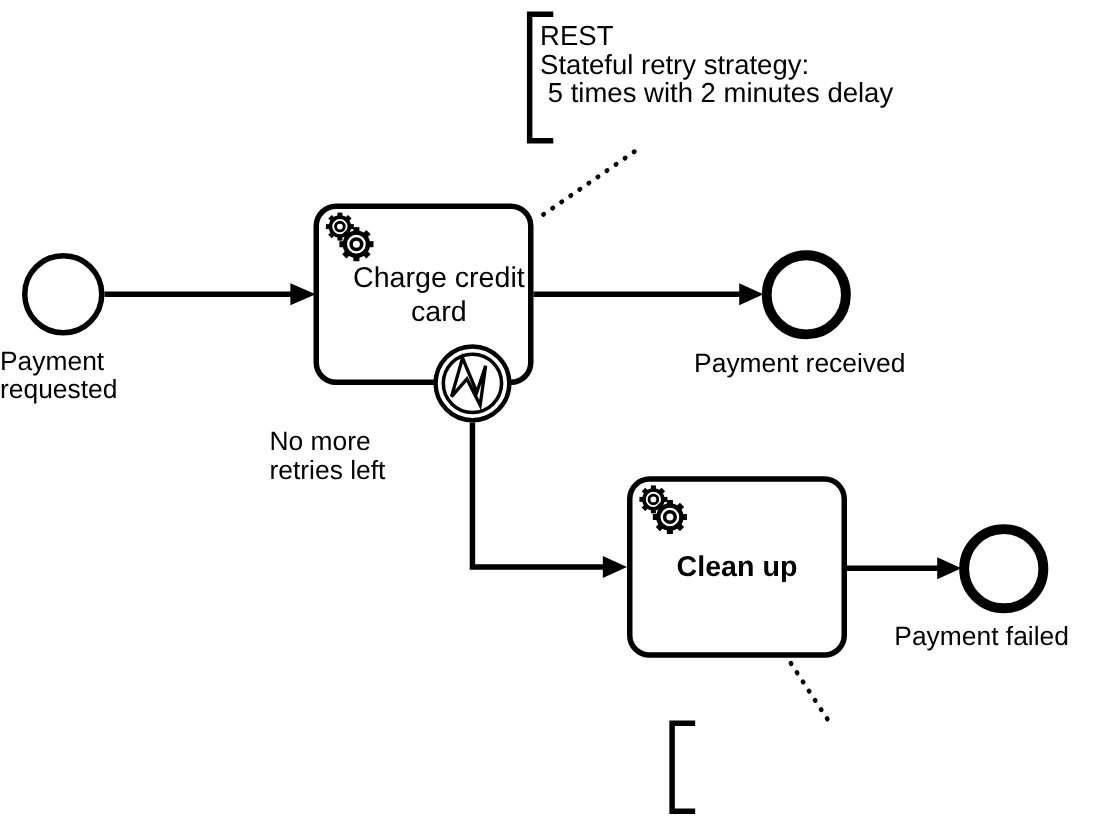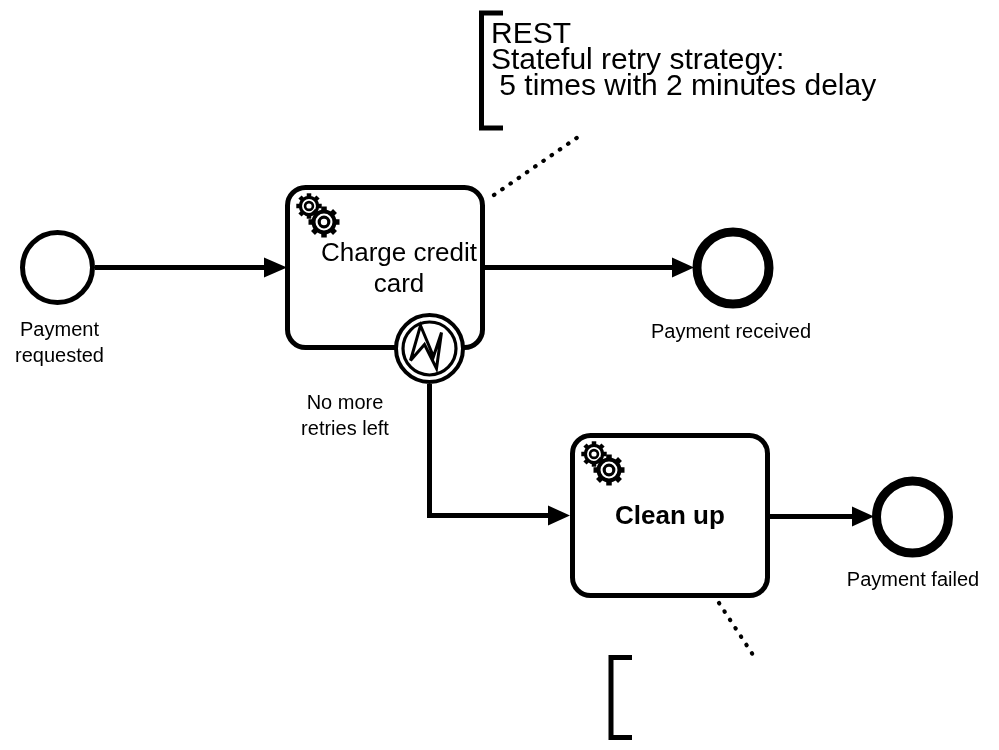--- a/index.html
+++ b/index.html
@@ -13,28 +13,27 @@
     font-family: "Liberation Sans", sans-serif;
     color: #000000;
   }
   .stage svg { position: absolute; left: 0; top: 0; }
   .txt {
     position: absolute;
     white-space: pre;
     color: #000000;
   }
   .annotation-text {
-    font-size: 30px;
+    font-size: 25px;
     line-height: 26px;
     text-align: left;
   }
   .event-label {
-    font-size: 20px;
+    font-size: 24px;
     line-height: 26px;
-    text-align: center;
   }
   .task-label {
     font-size: 26px;
     line-height: 31px;
     text-align: center;
   }
 </style>
 </head>
 <body>
 

